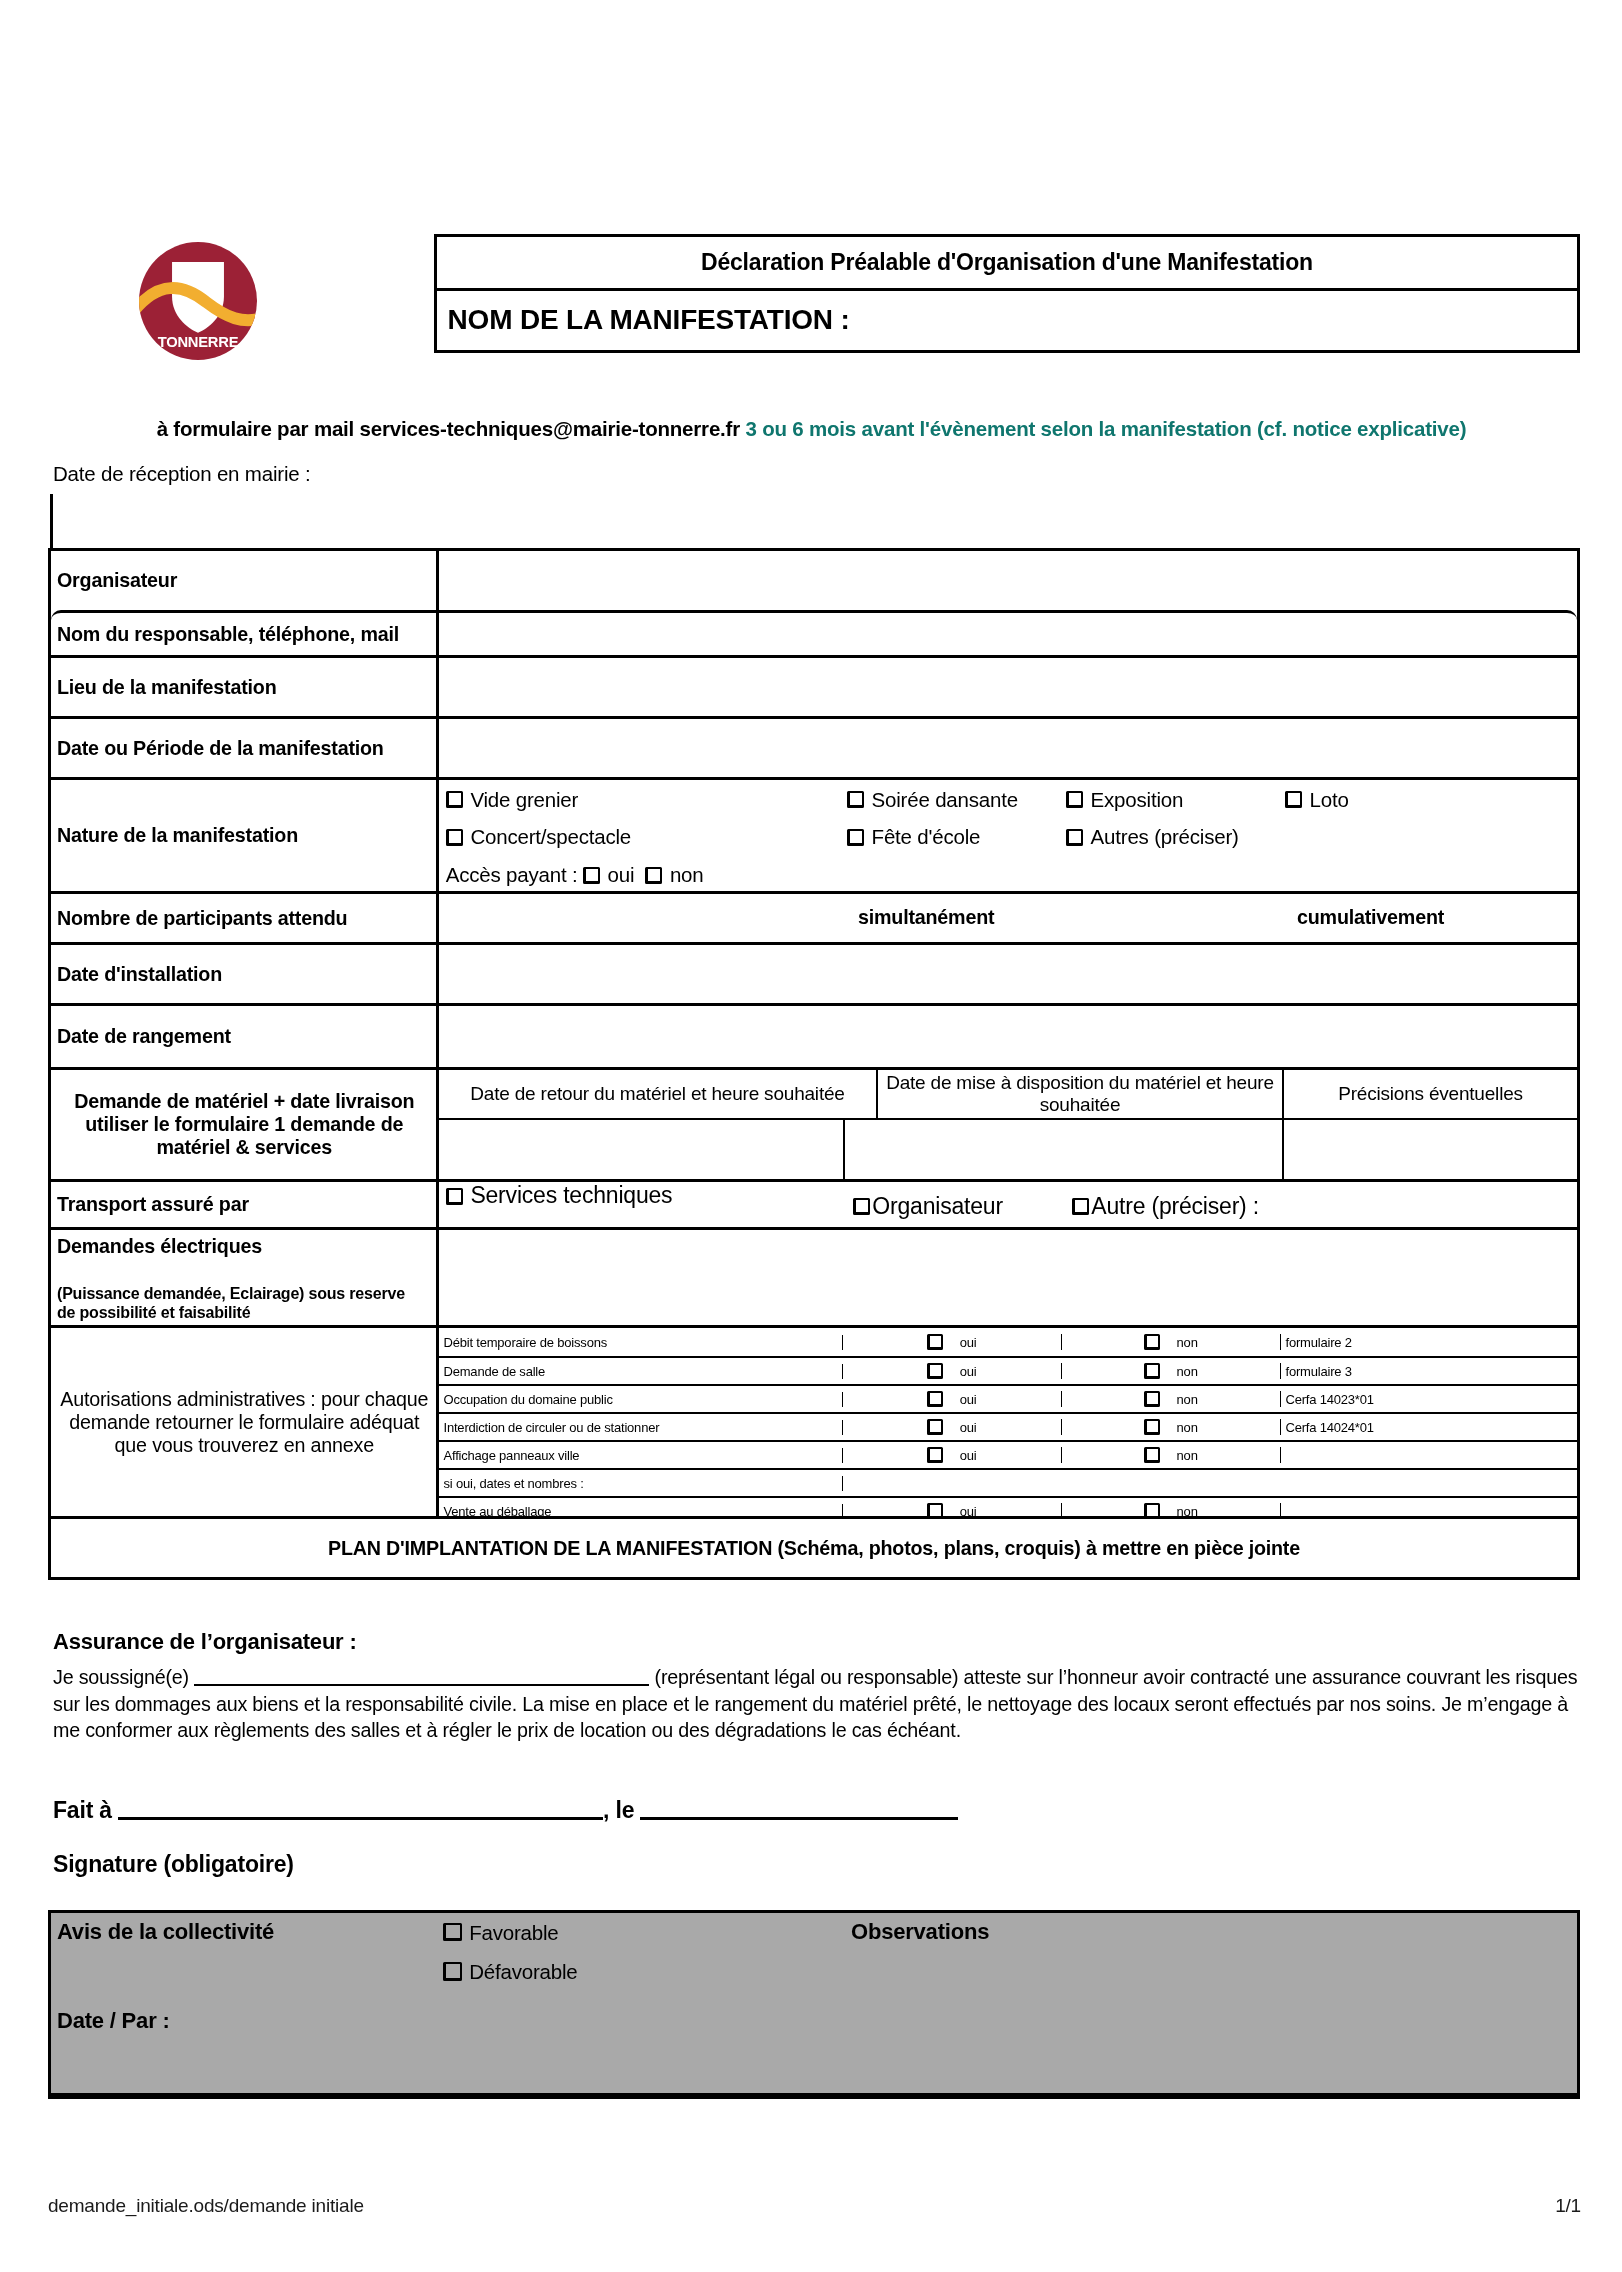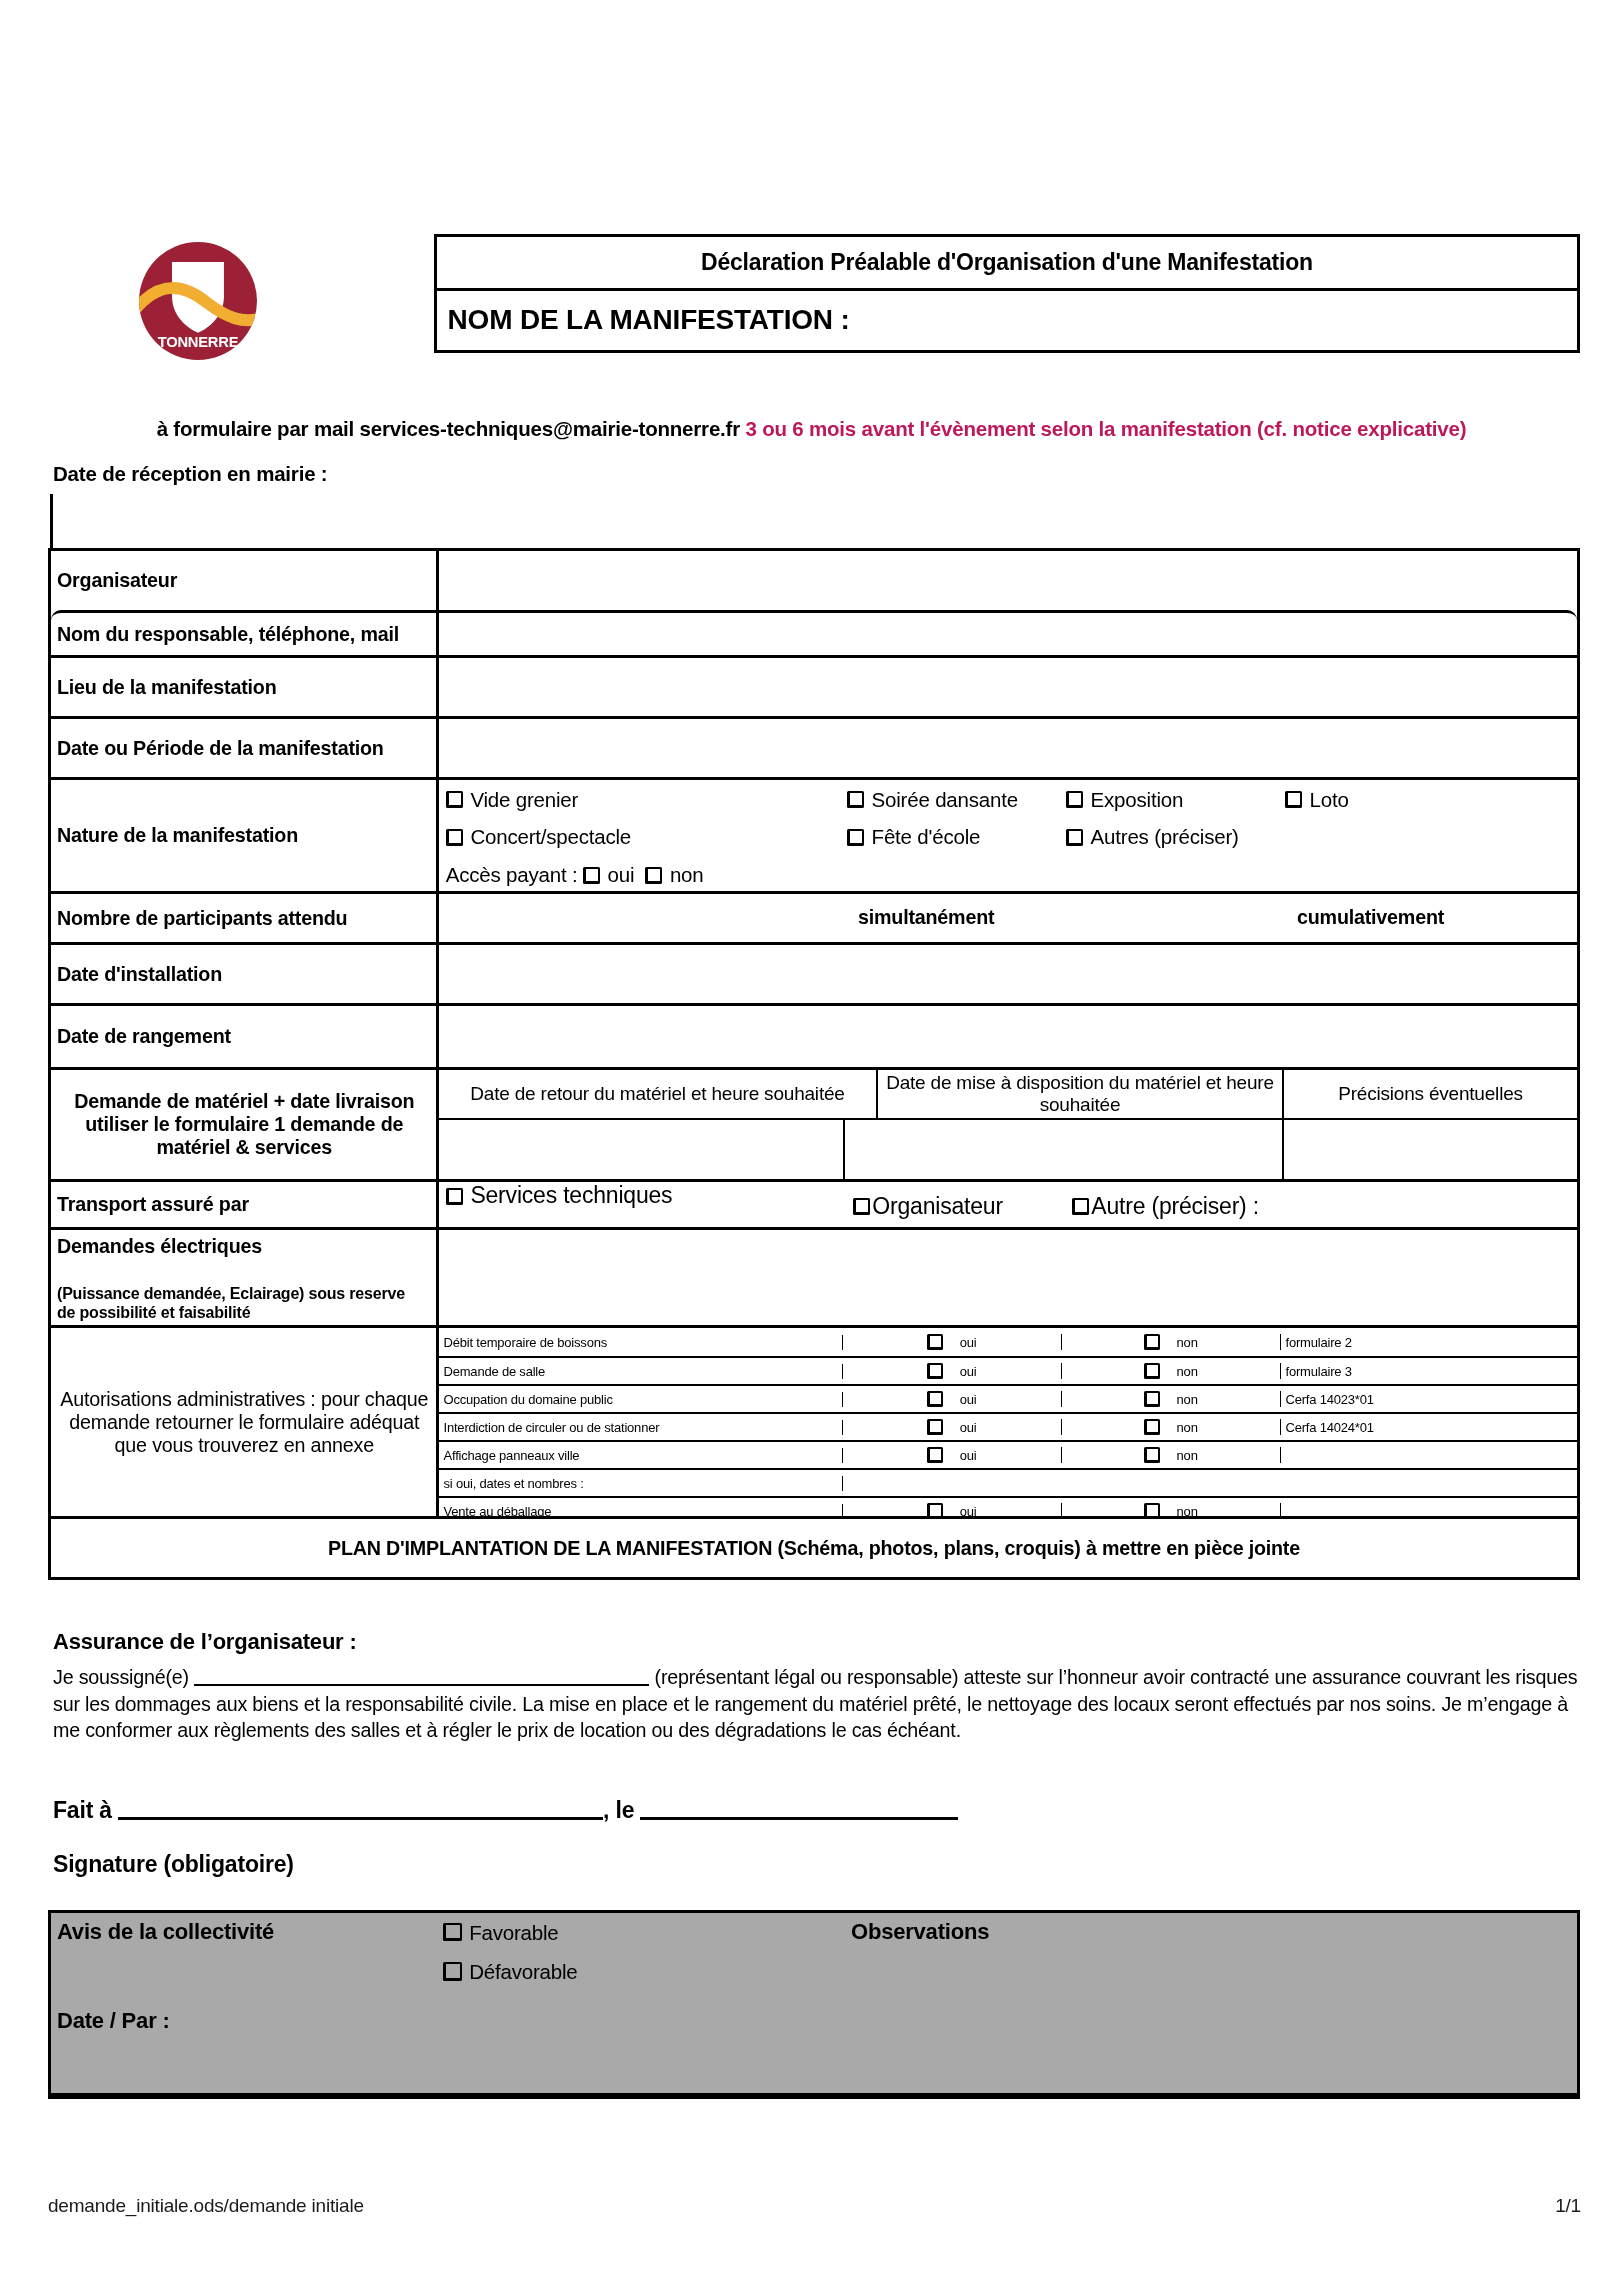--- a/index.html
+++ b/index.html
@@ -8,22 +8,22 @@
   .abs{position:absolute;}
   
   .logo{left:139px;top:242px;width:118px;height:118px;}
   
   .titlebox{left:434px;top:234px;width:1146px;height:119px;border:3.8px solid #000;box-sizing:border-box;background:#fff;}
   .titlebox .t1{height:54px;border-bottom:3.8px solid #000;display:flex;align-items:center;justify-content:center;
                 font-weight:bold;font-size:23px;box-sizing:border-box;}
   .titlebox .t2{height:58px;display:flex;align-items:center;padding-left:10.6px;font-weight:bold;font-size:28px;}
   
   .notice{left:0;top:417px;width:1623px;text-align:center;font-size:20.5px;font-weight:bold;}
-  .notice .red{color:#be185d;text-align:center;}
-  .reception{left:53px;top:462px;font-size:20.5px;font-weight:bold;}
+  .notice .red{color:#0f766e;text-align:center;}
+  .reception{left:53px;top:462px;font-size:20.5px;font-weight:normal;}
   .tick{left:50px;top:494px;width:3px;height:54px;background:#000;}
   
   .maintable{left:48px;top:548px;width:1532px;border:3.8px solid #000;box-sizing:border-box;background:#fff;}
   .trow{display:flex;box-sizing:border-box;border-top:3px solid #000;position:relative;}
   .trow.first{border-top:none;}
   .lcell{width:388px;min-width:388px;border-right:3px solid #000;box-sizing:border-box;
          font-weight:bold;font-size:19.7px;display:flex;align-items:center;padding:3px 4.5px 3px 6px;}
   .vcell{flex:1;position:relative;box-sizing:border-box;}
   .cb{display:inline-block;width:12px;height:12px;border:2.3px solid #000;border-left-width:3px;border-bottom-width:3.8px;
       border-radius:1.5px;margin-right:7.6px;vertical-align:-1.5px;background:#fff;}

